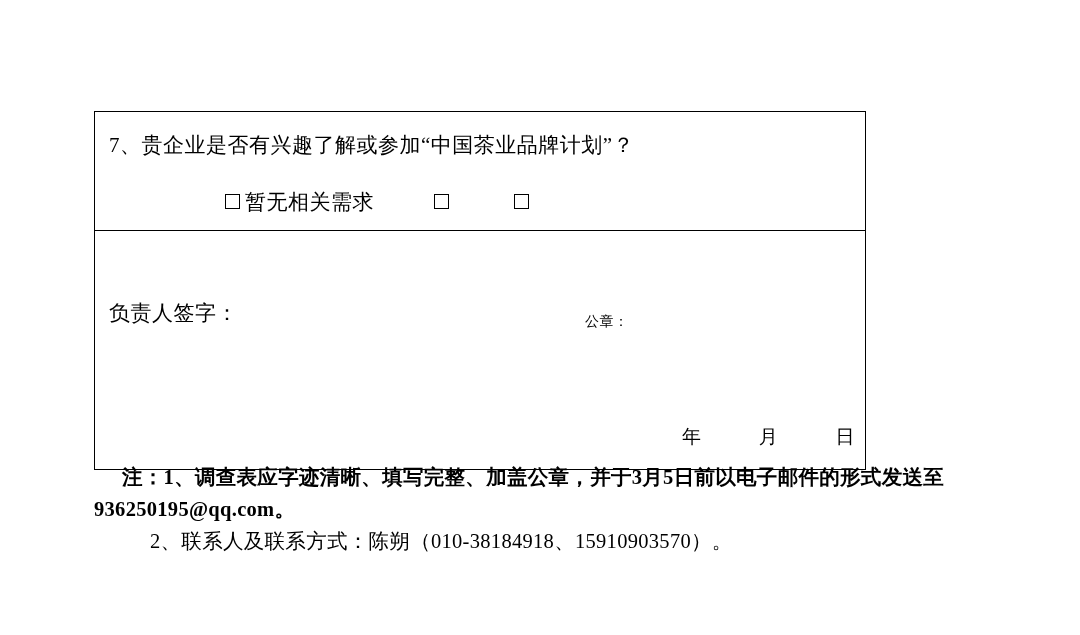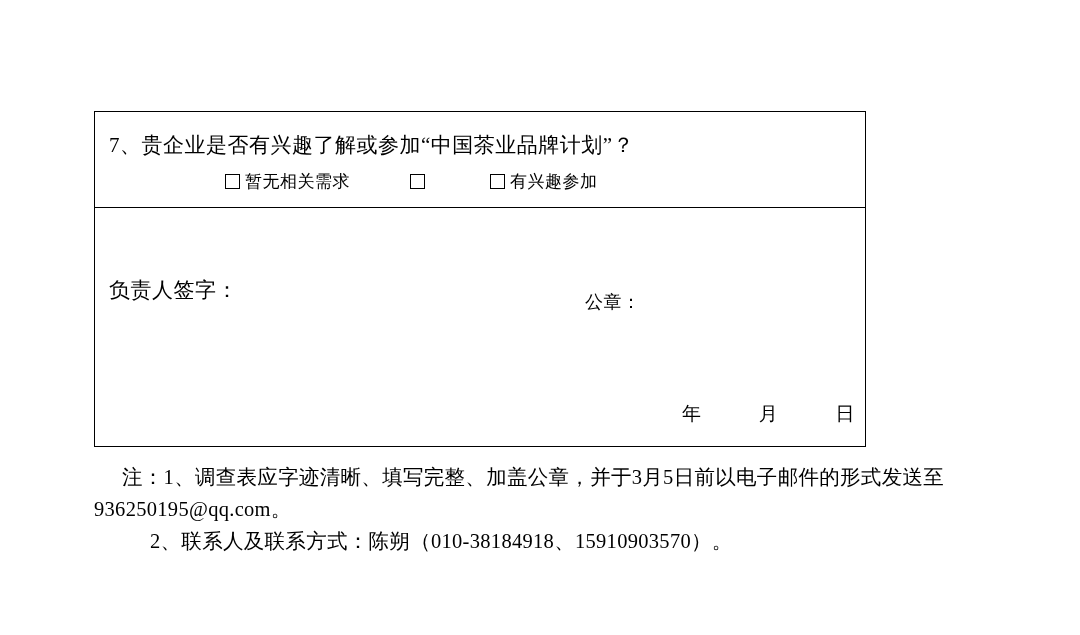--- a/index.html
+++ b/index.html
@@ -32,24 +32,24 @@
     border-bottom: 1px solid #000000;
     padding: 18px 0 14px 0;
   }
   .q-text {
     font-size: 21px;
     line-height: 1.5;
     padding-left: 14px;
     letter-spacing: 0.5px;
   }
   .options {
-    margin-top: 8px;
+    margin-top: 26px;
     padding-left: 130px;
     display: flex;
-    font-size: 17px;
+    font-size: 21px;
     letter-spacing: 0.5px;
   }
   .option {
     display: flex;
     align-items: center;
     white-space: nowrap;
   }
   .option + .option {
     margin-left: 60px;
   }
@@ -70,21 +70,21 @@
     position: absolute;
     left: 14px;
     top: 68px;
     font-size: 21px;
     letter-spacing: 0.5px;
   }
   .seal-label {
     position: absolute;
     left: 490px;
     top: 82px;
-    font-size: 18px;
+    font-size: 14px;
     letter-spacing: 0.5px;
     text-align: center;
   }
   .date-line {
     position: absolute;
     right: 10px;
     top: 193px;
     font-size: 19px;
     letter-spacing: 0.5px;
   }
@@ -99,20 +99,21 @@
     position: absolute;
     left: 94px;
     top: 462px;
     width: 910px;
     font-size: 20.5px;
     line-height: 1.55;
     letter-spacing: 0.3px;
   }
   .note-line-1 {
     text-indent: 28px;
+    font-weight: bold;
   }
   .note-line-2 {
     text-indent: 56px;
   }
   .mono {
     font-family: "Liberation Serif", "DejaVu Serif", serif;
   }
 </style>
 </head>
 <body>
@@ -129,21 +130,20 @@
           <span class="checkbox"></span>
           <span>暂无相关需求</span>
         </div>
 
         <div class="option">
           <span class="checkbox"></span>
         </div>
 
         <div class="option">
           <span class="checkbox"></span>
-          <span>有兴趣参加</span>
         </div>
 
       </div>
     </div>
 
     <div class="sign-row">
       <div class="sign-label">负责人签字：</div>
       <div class="seal-label">公章：</div>
       <div class="date-line">
         <span>年</span>

